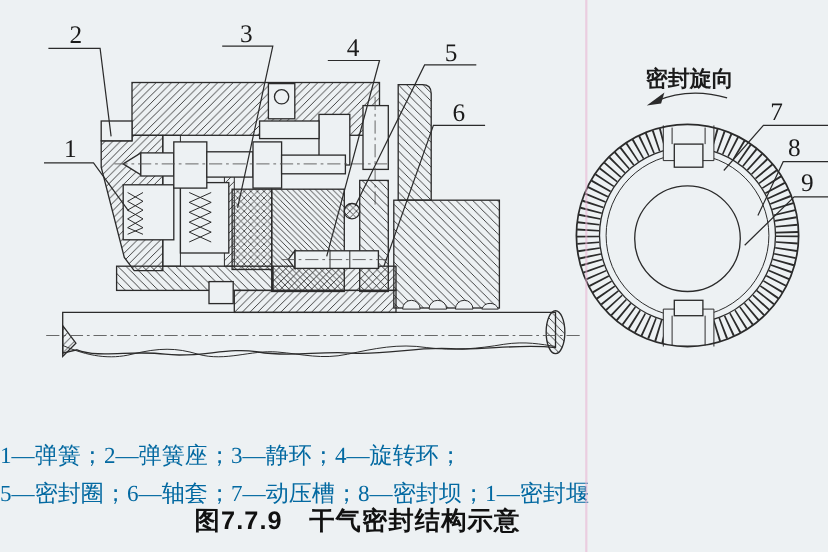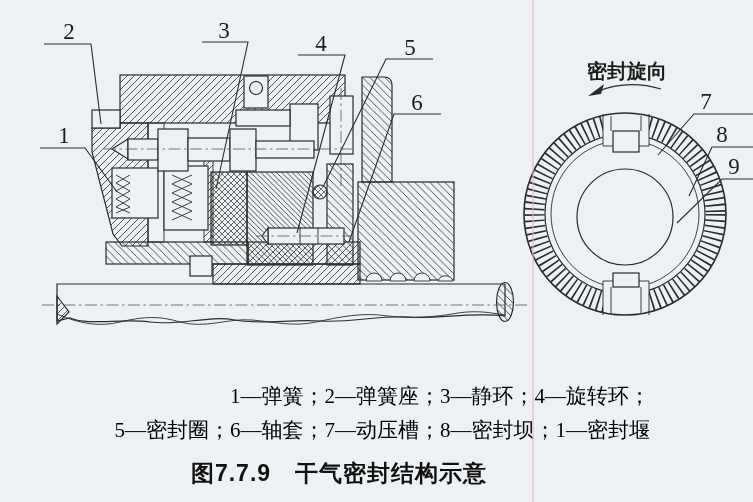--- a/index.html
+++ b/index.html
@@ -8,24 +8,24 @@
   #page{position:relative;width:753px;height:502px;background:#edf1f3;}
   #drawing{position:absolute;left:0;top:0;}
   .o{stroke:#2b2b2b;stroke-width:1.2;}
   .thin{stroke:#2b2b2b;stroke-width:0.9;}
   .nofill{fill:none;}
   .paper{fill:#edf1f3;}
   .cl{stroke:#555;stroke-width:0.8;stroke-dasharray:12 3.5 2.5 3.5;fill:none;}
   .ld{stroke:#2b2b2b;stroke-width:1.1;fill:none;}
   .num{font:23px "Liberation Serif","DejaVu Serif",serif;fill:#1b1b1b;text-anchor:middle;}
   .rotlab{font:600 20px "Liberation Serif","DejaVu Serif",serif;fill:#1b1b1b;text-anchor:middle;}
-  .legend{position:absolute;left:0;top:379px;width:650px;text-align:right;color:#000000;}
+  .legend{position:absolute;left:0;top:397px;width:650px;text-align:left;color:#0369a1;}
   .legend .l1,.legend .l2{font:21px "Liberation Serif","DejaVu Serif",serif;line-height:34px;}
   .caption{position:absolute;left:0;top:458px;width:650px;text-align:center;
-           font:bold 23px "Liberation Sans","DejaVu Sans",sans-serif;color:#111;letter-spacing:1px;padding-left:14px;}
+           font:bold 23px "Liberation Sans","DejaVu Sans",sans-serif;color:#111;letter-spacing:1px;}
   .scanline{position:absolute;left:532px;top:0;width:2px;height:502px;
             background:rgba(231,174,208,0.55);}
 </style>
 </head>
 <body>
 
 <div id="page">
 
 <svg id="drawing" width="753" height="502" viewBox="0 0 753 502">
   <defs>

